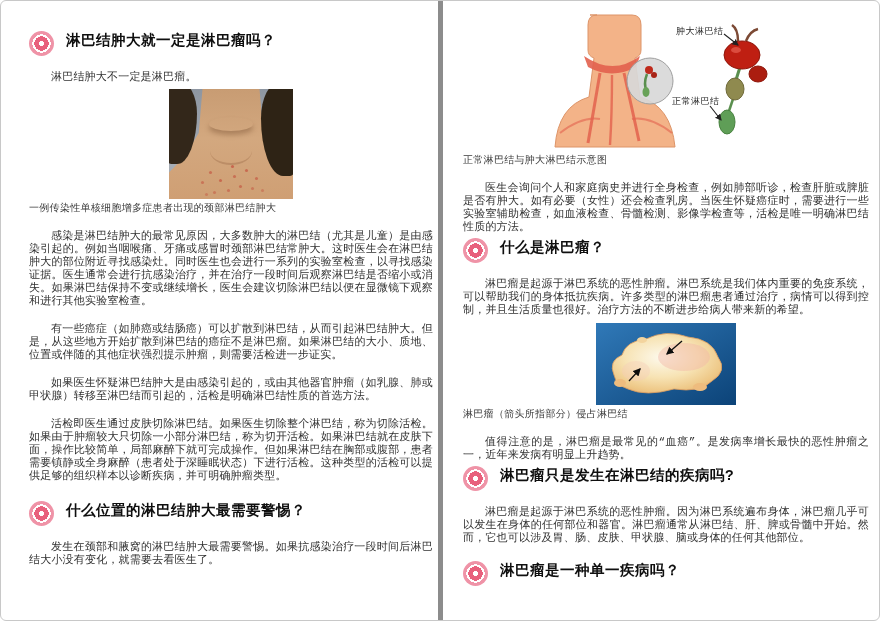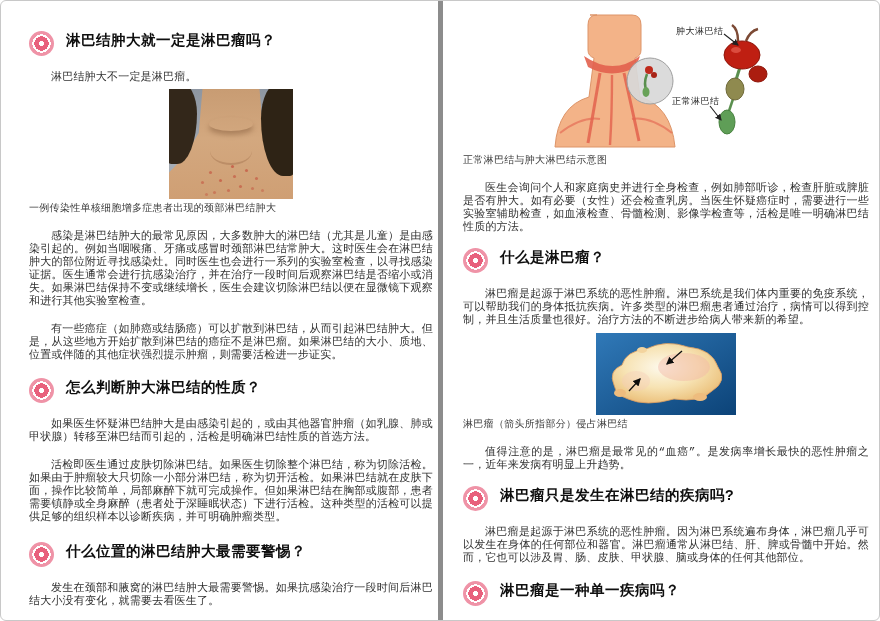--- a/index.html
+++ b/index.html
@@ -80,21 +80,21 @@
         2px 10px 0 rgba(193,62,48,.50), 14px 4px 0 rgba(193,62,48,.55),
        24px 12px 0 rgba(193,62,48,.50), -30px 16px 0 rgba(193,62,48,.45),
         8px 20px 0 rgba(193,62,48,.50),  -4px 24px 0 rgba(193,62,48,.45),
        20px 22px 0 rgba(193,62,48,.40), -18px 26px 0 rgba(193,62,48,.40),
        30px 24px 0 rgba(193,62,48,.35), -26px 28px 0 rgba(193,62,48,.35);
   }
 
   .fig-center { text-align:center; }
   .diagram-svg { display:block; margin:0 auto; }
   .specimen-svg { display:block; margin:6px auto 0; }
-  .mt14 { margin-top:14px; } .mt16 { margin-top:16px; } .mt18 { margin-top:18px; }
+  .mt14 { margin-top:4px; } .mt16 { margin-top:16px; } .mt18 { margin-top:18px; }
   .svg-label { font-size:9px; fill:#1d1d1d; letter-spacing:.5px; }
 </style>
 </head>
 <body>
 
 <div class="sheet">
 
   <div class="page page-left">
 
     <div class="qhead">
@@ -112,24 +112,20 @@
         <div class="pn-jaw"></div>
         <div class="pn-crease"></div>
         <div class="pn-rash"></div>
       </div>
       <figcaption class="caption">一例传染性单核细胞增多症患者出现的颈部淋巴结肿大</figcaption>
     </figure>
 
     <p class="para">感染是淋巴结肿大的最常见原因，大多数肿大的淋巴结（尤其是儿童）是由感染引起的。例如当咽喉痛、牙痛或感冒时颈部淋巴结常肿大。这时医生会在淋巴结肿大的部位附近寻找感染灶。同时医生也会进行一系列的实验室检查，以寻找感染证据。医生通常会进行抗感染治疗，并在治疗一段时间后观察淋巴结是否缩小或消失。如果淋巴结保持不变或继续增长，医生会建议切除淋巴结以便在显微镜下观察和进行其他实验室检查。</p>
     <p class="para">有一些癌症（如肺癌或结肠癌）可以扩散到淋巴结，从而引起淋巴结肿大。但是，从这些地方开始扩散到淋巴结的癌症不是淋巴瘤。如果淋巴结的大小、质地、位置或伴随的其他症状强烈提示肿瘤，则需要活检进一步证实。</p>
 
-    <div class="qhead mt16">
-      <span class="qicon"></span>
-      <span>怎么判断肿大淋巴结的性质？</span>
-    </div>
 
     <p class="para">如果医生怀疑淋巴结肿大是由感染引起的，或由其他器官肿瘤（如乳腺、肺或甲状腺）转移至淋巴结而引起的，活检是明确淋巴结性质的首选方法。</p>
     <p class="para">活检即医生通过皮肤切除淋巴结。如果医生切除整个淋巴结，称为切除活检。如果由于肿瘤较大只切除一小部分淋巴结，称为切开活检。如果淋巴结就在皮肤下面，操作比较简单，局部麻醉下就可完成操作。但如果淋巴结在胸部或腹部，患者需要镇静或全身麻醉（患者处于深睡眠状态）下进行活检。这种类型的活检可以提供足够的组织样本以诊断疾病，并可明确肿瘤类型。</p>
 
     <div class="qhead mt18">
       <span class="qicon"></span>
       <span>什么位置的淋巴结肿大最需要警惕？</span>
     </div>
 
     <p class="para">发生在颈部和腋窝的淋巴结肿大最需要警惕。如果抗感染治疗一段时间后淋巴结大小没有变化，就需要去看医生了。</p>

